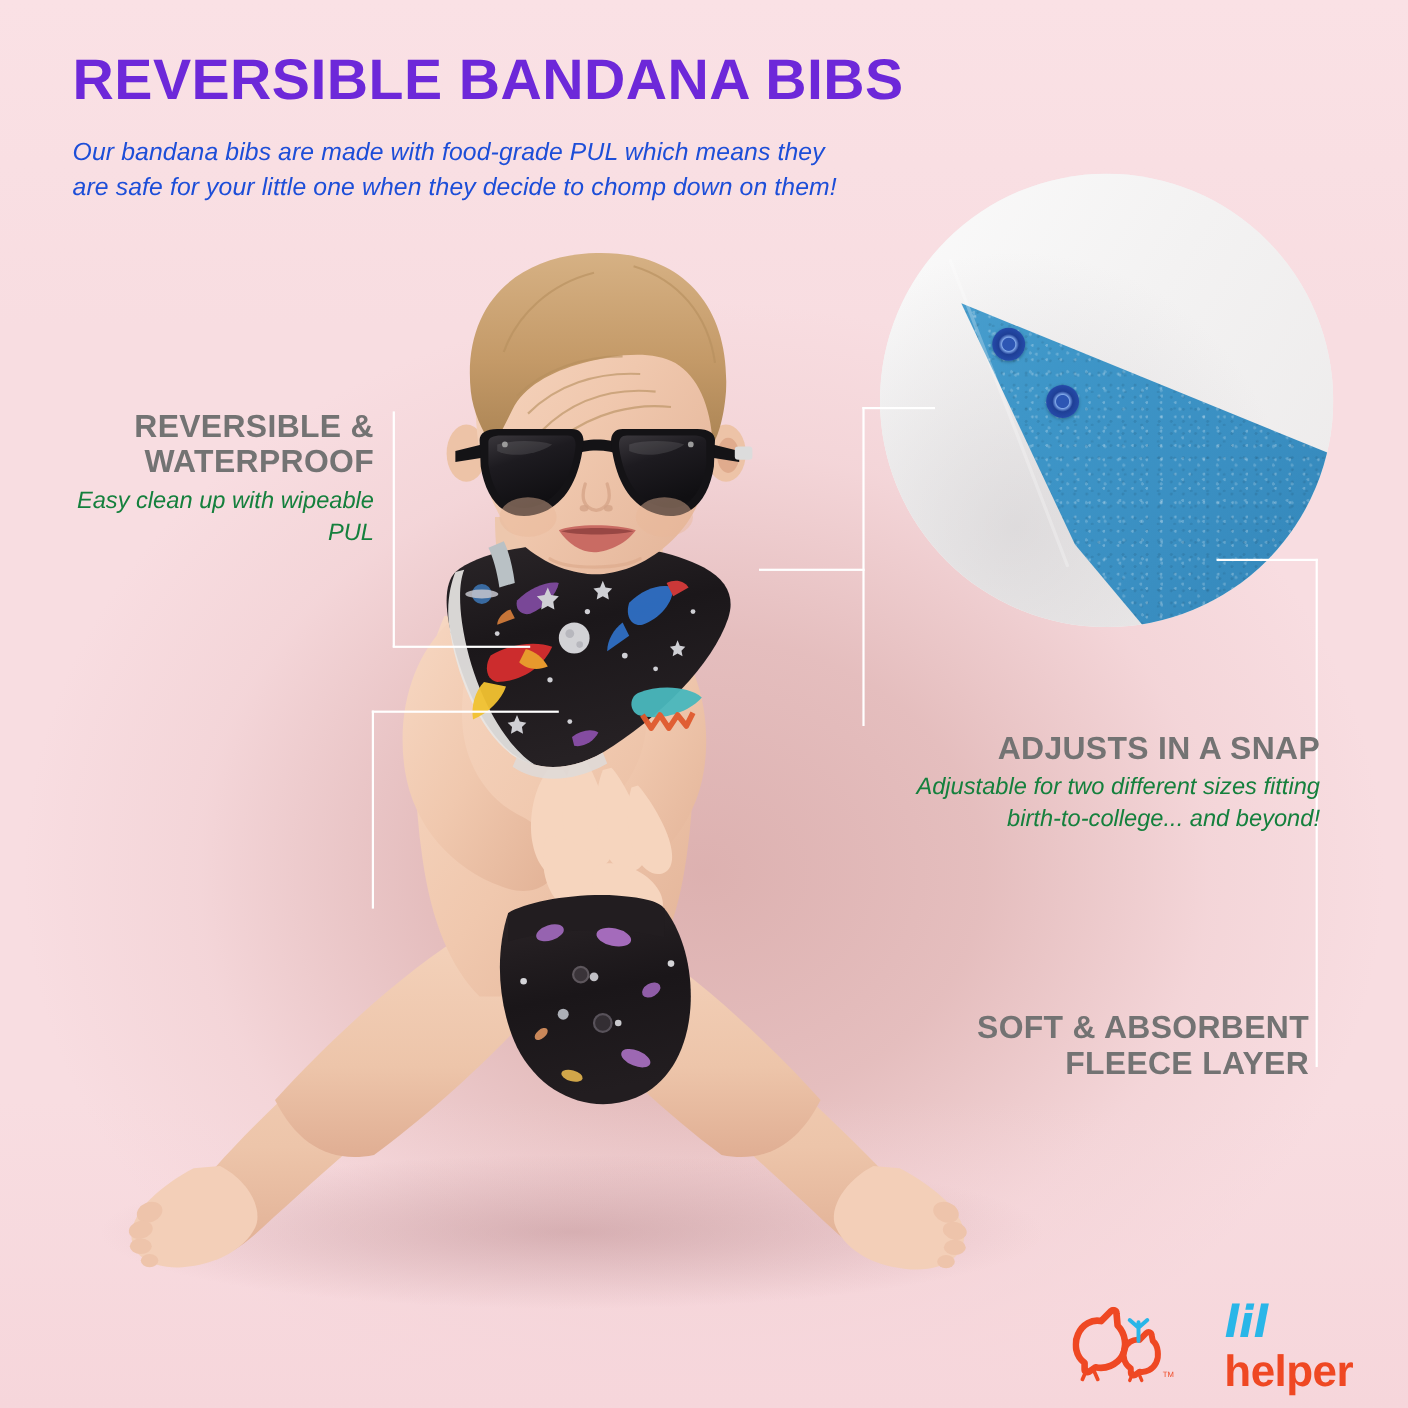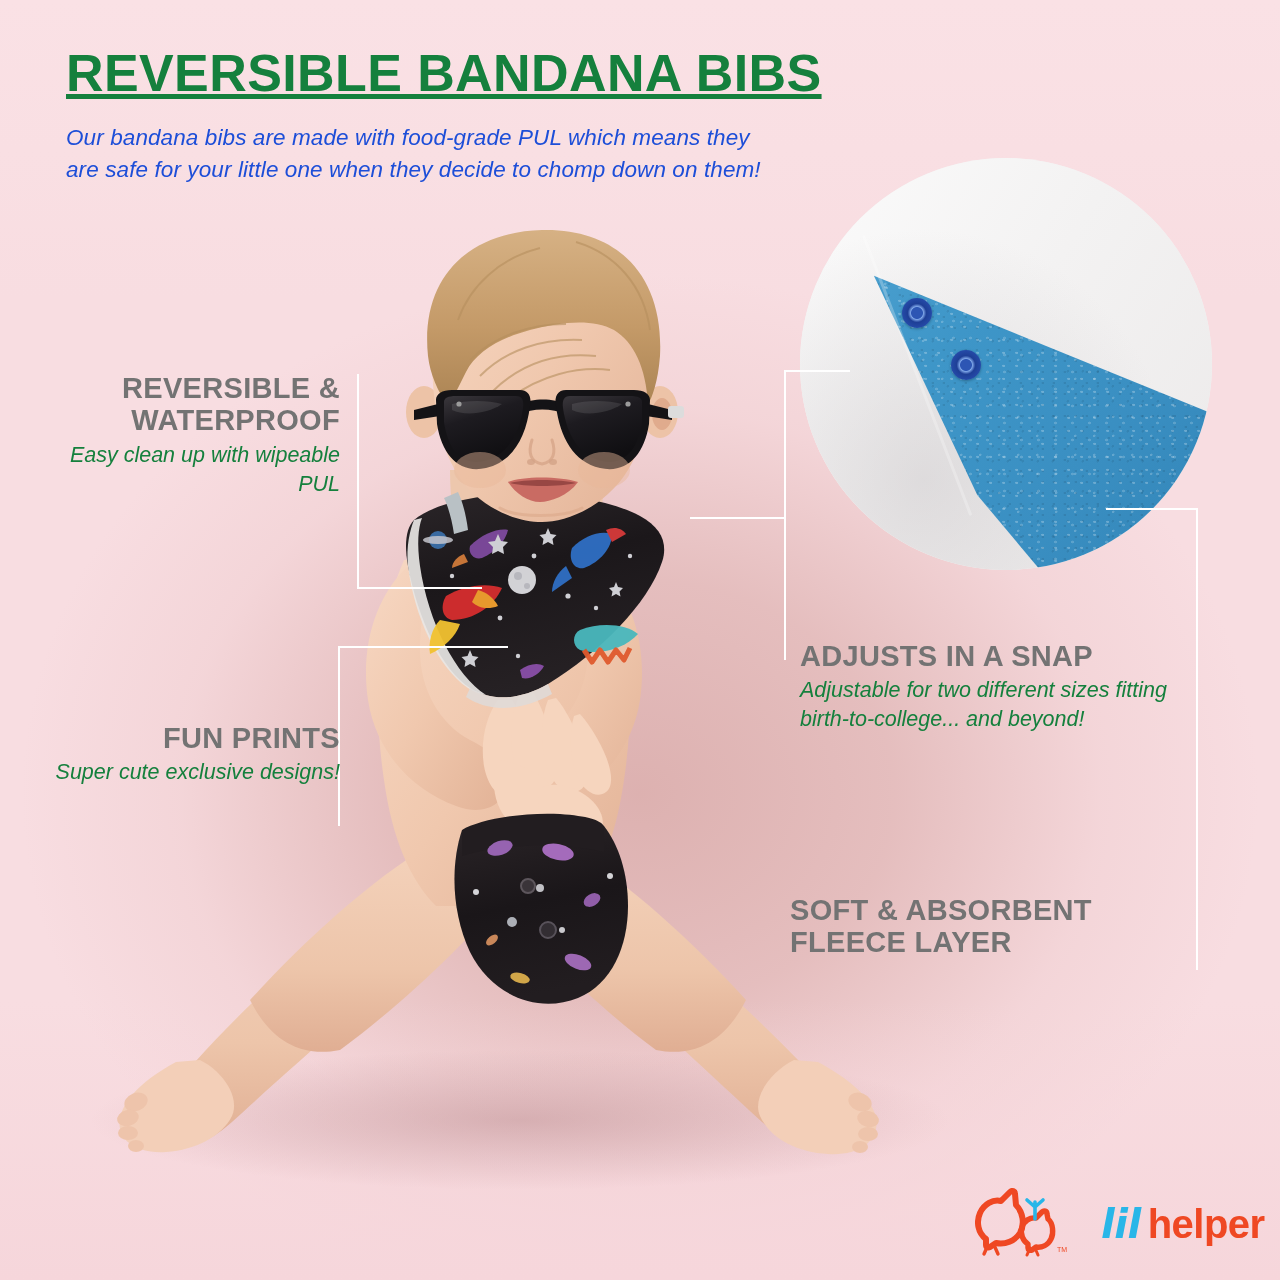--- a/index.html
+++ b/index.html
@@ -39,24 +39,23 @@
     background: linear-gradient(0deg, #f6d6db 0%, rgba(246,214,219,0) 100%);
   }
 
   
   .head-title {
     position: absolute;
     left: 66px; top: 46px;
     font-size: 52px;
     font-weight: 800;
     letter-spacing: 0.4px;
-    color: #15803d;
+    color: #6d28d9;
     white-space: nowrap;
     line-height: 1.05;
-    text-decoration: underline;
   }
   .head-sub {
     position: absolute;
     left: 66px; top: 122px;
     width: 700px;
     font-size: 22.5px;
     font-style: italic;
     line-height: 1.42;
     color: #1d4ed8;
     letter-spacing: 0.1px;
@@ -72,21 +71,21 @@
     letter-spacing: 0.3px;
   }
   .co-body {
     color: #15803d;
     font-style: italic;
     font-size: 21.5px;
     line-height: 1.33;
     margin-top: 4px;
   }
   .align-right  { text-align: right; }
-  .align-center { text-align: left; }
+  .align-center { text-align: right; margin-top: 25px; }
 
   #callout-reversible { left: 40px; top: 372px; width: 300px; }
   #callout-funprints  { left: 40px; top: 722px; width: 300px; }
   #callout-snap       { left: 800px; top: 640px; width: 400px; }
   #callout-fleece     { left: 790px; top: 894px; width: 400px; }
 
   
   .line { position: absolute; background: #ffffff; }
   .line-v { width: 2px; }
   .line-h { height: 2px; }
@@ -160,26 +159,27 @@
   
   .logo {
     position: absolute;
     left: 975px; top: 1188px;
     height: 72px;
     display: flex;
     align-items: center;
   }
   .logo-mark { width: 118px; height: 72px; }
   .logo-text {
-    margin-left: 8px;
+    margin-left: 20px;
     font-size: 40px;
     font-weight: 800;
     letter-spacing: -0.5px;
     display: flex;
     align-items: baseline;
+    flex-direction: column;
   }
   .logo-lil {
     color: #29b6e8;
     font-style: italic;
     font-weight: 800;
     font-family: "DejaVu Sans", sans-serif;
     margin-right: 7px;
   }
   .logo-helper { color: #ef4823; }
 </style>
@@ -494,24 +494,20 @@
   <div class="line line-v" style="left:1196px; top:508px; height:462px;"></div>
 
   <div class="head-title">REVERSIBLE BANDANA BIBS</div>
   <div class="head-sub">Our bandana bibs are made with food-grade PUL which means they are safe for your little one when they decide to chomp down on them!</div>
 
   <div class="callout align-right" id="callout-reversible">
     <div class="co-title">REVERSIBLE &amp; WATERPROOF</div>
     <div class="co-body">Easy clean up with wipeable PUL</div>
   </div>
 
-  <div class="callout align-right" id="callout-funprints">
-    <div class="co-title">FUN PRINTS</div>
-    <div class="co-body">Super cute exclusive designs!</div>
-  </div>
 
   <div class="callout align-center" id="callout-snap">
     <div class="co-title">ADJUSTS IN A SNAP</div>
     <div class="co-body">Adjustable for two different sizes fitting birth-to-college... and beyond!</div>
   </div>
 
   <div class="callout align-center" id="callout-fleece">
     <div class="co-title">SOFT &amp; ABSORBENT FLEECE LAYER</div>
   </div>
 

